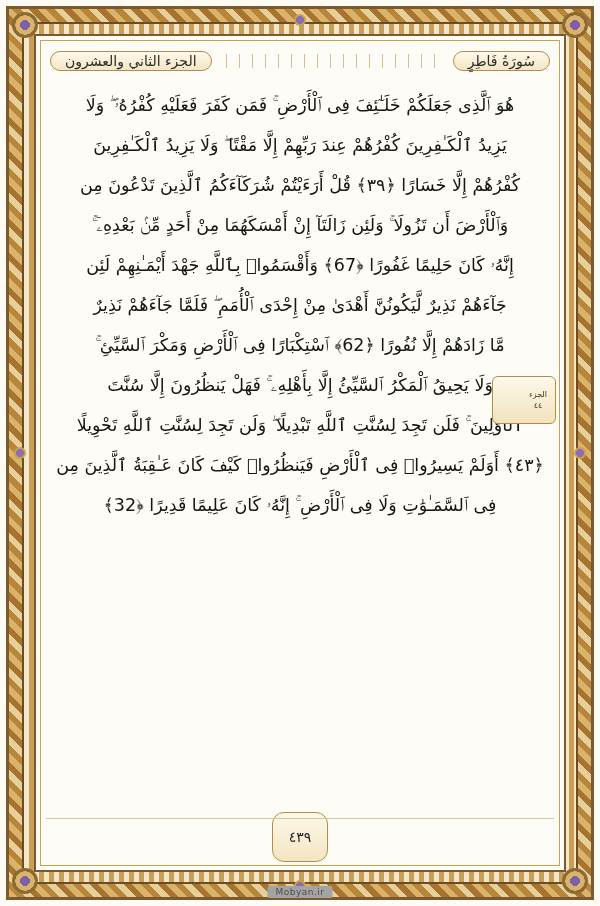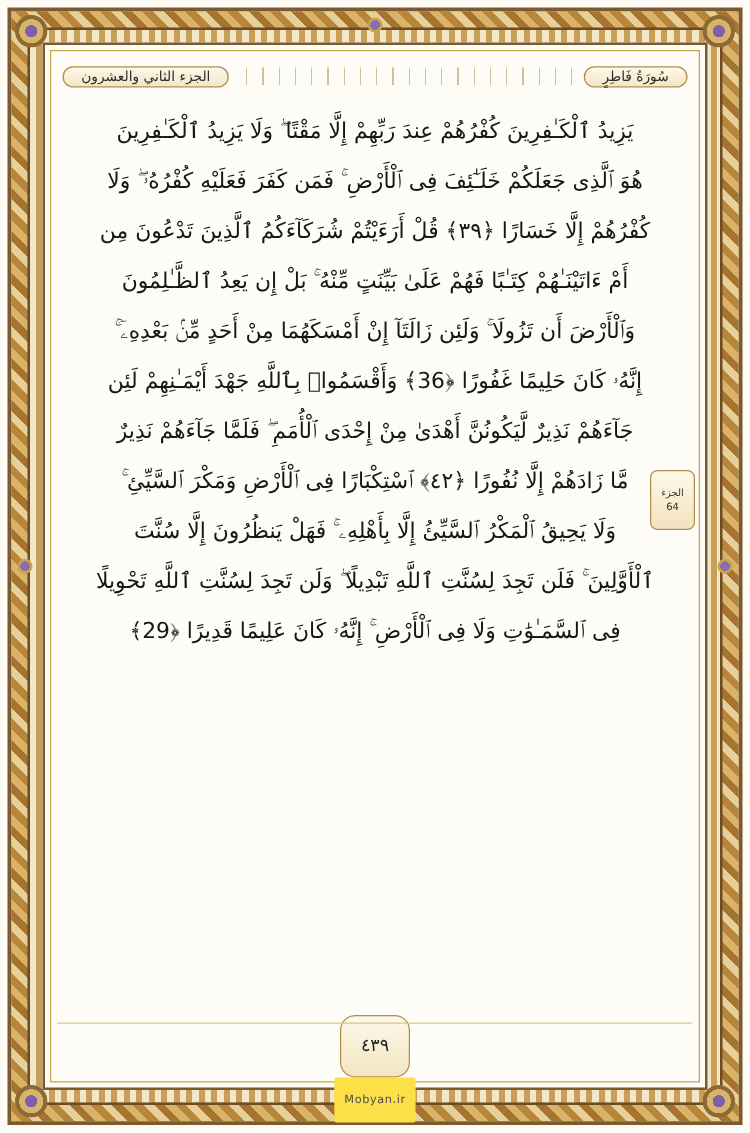--- a/index.html
+++ b/index.html
@@ -100,21 +100,21 @@
     direction: rtl;
     border-bottom: 1px solid transparent;
     position: relative;
   }
   .header-cartouche {
     border: 1px solid #b08d4a;
     border-radius: 10px;
     padding: 1px 14px;
     background: linear-gradient(180deg, #fdf8ea, #f4e6c4);
     font-family: "DejaVu Sans", sans-serif;
-    font-size: 11px;
+    font-size: 14px;
     color: #2b2b2b;
     white-space: nowrap;
   }
   .header-ornament {
     flex: 1;
     height: 14px;
     margin: 0 8px;
     background:
       repeating-linear-gradient(90deg,
         transparent 0 6px,
@@ -150,20 +150,21 @@
     border: 1px solid #b08d4a;
     border-radius: 6px;
     background: linear-gradient(180deg, #fdf8ea, #f2e3bd);
     display: flex;
     flex-direction: column;
     align-items: center;
     justify-content: center;
     font-size: 8px;
     color: #3a2f18;
     line-height: 11px;
+    padding-left: 28px;
   }
 
   
   .footer {
     height: 46px;
     display: flex;
     align-items: center;
     justify-content: center;
     position: relative;
   }
@@ -184,23 +185,23 @@
   }
 
   
   .watermark {
     position: absolute;
     left: 50%;
     transform: translateX(-50%);
     bottom: 8px;
     font-size: 9px;
     color: #4d4d4d;
-    background: #fde047;
+    background: #a3a3a3;
     border-radius: 2px;
-    padding: 13px 8px;
+    padding: 1px 8px;
     letter-spacing: .5px;
     font-family: "DejaVu Sans", sans-serif;
   }
 </style>
 </head>
 <body>
 
 <div class="page">
 
   <div class="band-outer"></div>
@@ -220,36 +221,36 @@
 
   <div class="content">
 
     <div class="header">
       <div class="header-cartouche">سُورَةُ فَاطِرٍ</div>
       <div class="header-ornament"></div>
       <div class="header-cartouche">الجزء الثاني والعشرون</div>
     </div>
 
     <div class="quran">
+      <div class="line">هُوَ ٱلَّذِى جَعَلَكُمْ خَلَـٰٓئِفَ فِى ٱلْأَرْضِ ۚ فَمَن كَفَرَ فَعَلَيْهِ كُفْرُهُۥ ۖ وَلَا</div>
       <div class="line">يَزِيدُ ٱلْكَـٰفِرِينَ كُفْرُهُمْ عِندَ رَبِّهِمْ إِلَّا مَقْتًا ۖ وَلَا يَزِيدُ ٱلْكَـٰفِرِينَ</div>
-      <div class="line">هُوَ ٱلَّذِى جَعَلَكُمْ خَلَـٰٓئِفَ فِى ٱلْأَرْضِ ۚ فَمَن كَفَرَ فَعَلَيْهِ كُفْرُهُۥ ۖ وَلَا</div>
       <div class="line">كُفْرُهُمْ إِلَّا خَسَارًا ﴿٣٩﴾ قُلْ أَرَءَيْتُمْ شُرَكَآءَكُمُ ٱلَّذِينَ تَدْعُونَ مِن</div>
-      <div class="line">أَمْ ءَاتَيْنَـٰهُمْ كِتَـٰبًا فَهُمْ عَلَىٰ بَيِّنَتٍ مِّنْهُ ۚ بَلْ إِن يَعِدُ ٱلظَّـٰلِمُونَ</div>
       <div class="line">وَٱلْأَرْضَ أَن تَزُولَا ۚ وَلَئِن زَالَتَآ إِنْ أَمْسَكَهُمَا مِنْ أَحَدٍ مِّنۢ بَعْدِهِۦٓ ۚ</div>
-      <div class="line">إِنَّهُۥ كَانَ حَلِيمًا غَفُورًا ﴿36﴾ وَأَقْسَمُوا۟ بِٱللَّهِ جَهْدَ أَيْمَـٰنِهِمْ لَئِن</div>
+      <div class="line">إِنَّهُۥ كَانَ حَلِيمًا غَفُورًا ﴿67﴾ وَأَقْسَمُوا۟ بِٱللَّهِ جَهْدَ أَيْمَـٰنِهِمْ لَئِن</div>
       <div class="line">جَآءَهُمْ نَذِيرٌ لَّيَكُونُنَّ أَهْدَىٰ مِنْ إِحْدَى ٱلْأُمَمِ ۖ فَلَمَّا جَآءَهُمْ نَذِيرٌ</div>
-      <div class="line">مَّا زَادَهُمْ إِلَّا نُفُورًا ﴿٤٢﴾ ٱسْتِكْبَارًا فِى ٱلْأَرْضِ وَمَكْرَ ٱلسَّيِّئِ ۚ</div>
+      <div class="line">مَّا زَادَهُمْ إِلَّا نُفُورًا ﴿62﴾ ٱسْتِكْبَارًا فِى ٱلْأَرْضِ وَمَكْرَ ٱلسَّيِّئِ ۚ</div>
       <div class="line">وَلَا يَحِيقُ ٱلْمَكْرُ ٱلسَّيِّئُ إِلَّا بِأَهْلِهِۦ ۚ فَهَلْ يَنظُرُونَ إِلَّا سُنَّتَ</div>
       <div class="line">ٱلْأَوَّلِينَ ۚ فَلَن تَجِدَ لِسُنَّتِ ٱللَّهِ تَبْدِيلًا ۖ وَلَن تَجِدَ لِسُنَّتِ ٱللَّهِ تَحْوِيلًا</div>
-      <div class="line">فِى ٱلسَّمَـٰوَٰتِ وَلَا فِى ٱلْأَرْضِ ۚ إِنَّهُۥ كَانَ عَلِيمًا قَدِيرًا ﴿29﴾</div>
+      <div class="line">﴿٤٣﴾ أَوَلَمْ يَسِيرُوا۟ فِى ٱلْأَرْضِ فَيَنظُرُوا۟ كَيْفَ كَانَ عَـٰقِبَةُ ٱلَّذِينَ مِن</div>
+      <div class="line">فِى ٱلسَّمَـٰوَٰتِ وَلَا فِى ٱلْأَرْضِ ۚ إِنَّهُۥ كَانَ عَلِيمًا قَدِيرًا ﴿32﴾</div>
     </div>
 
     <div class="juz-medallion">
       <span>الجزء</span>
-      <span>64</span>
+      <span>٤٤</span>
     </div>
 
     <div class="footer">
       <div class="footer-rule"></div>
       <div class="page-num">٤٣٩</div>
     </div>
 
   </div>
 
   <div class="watermark">Mobyan.ir</div>

